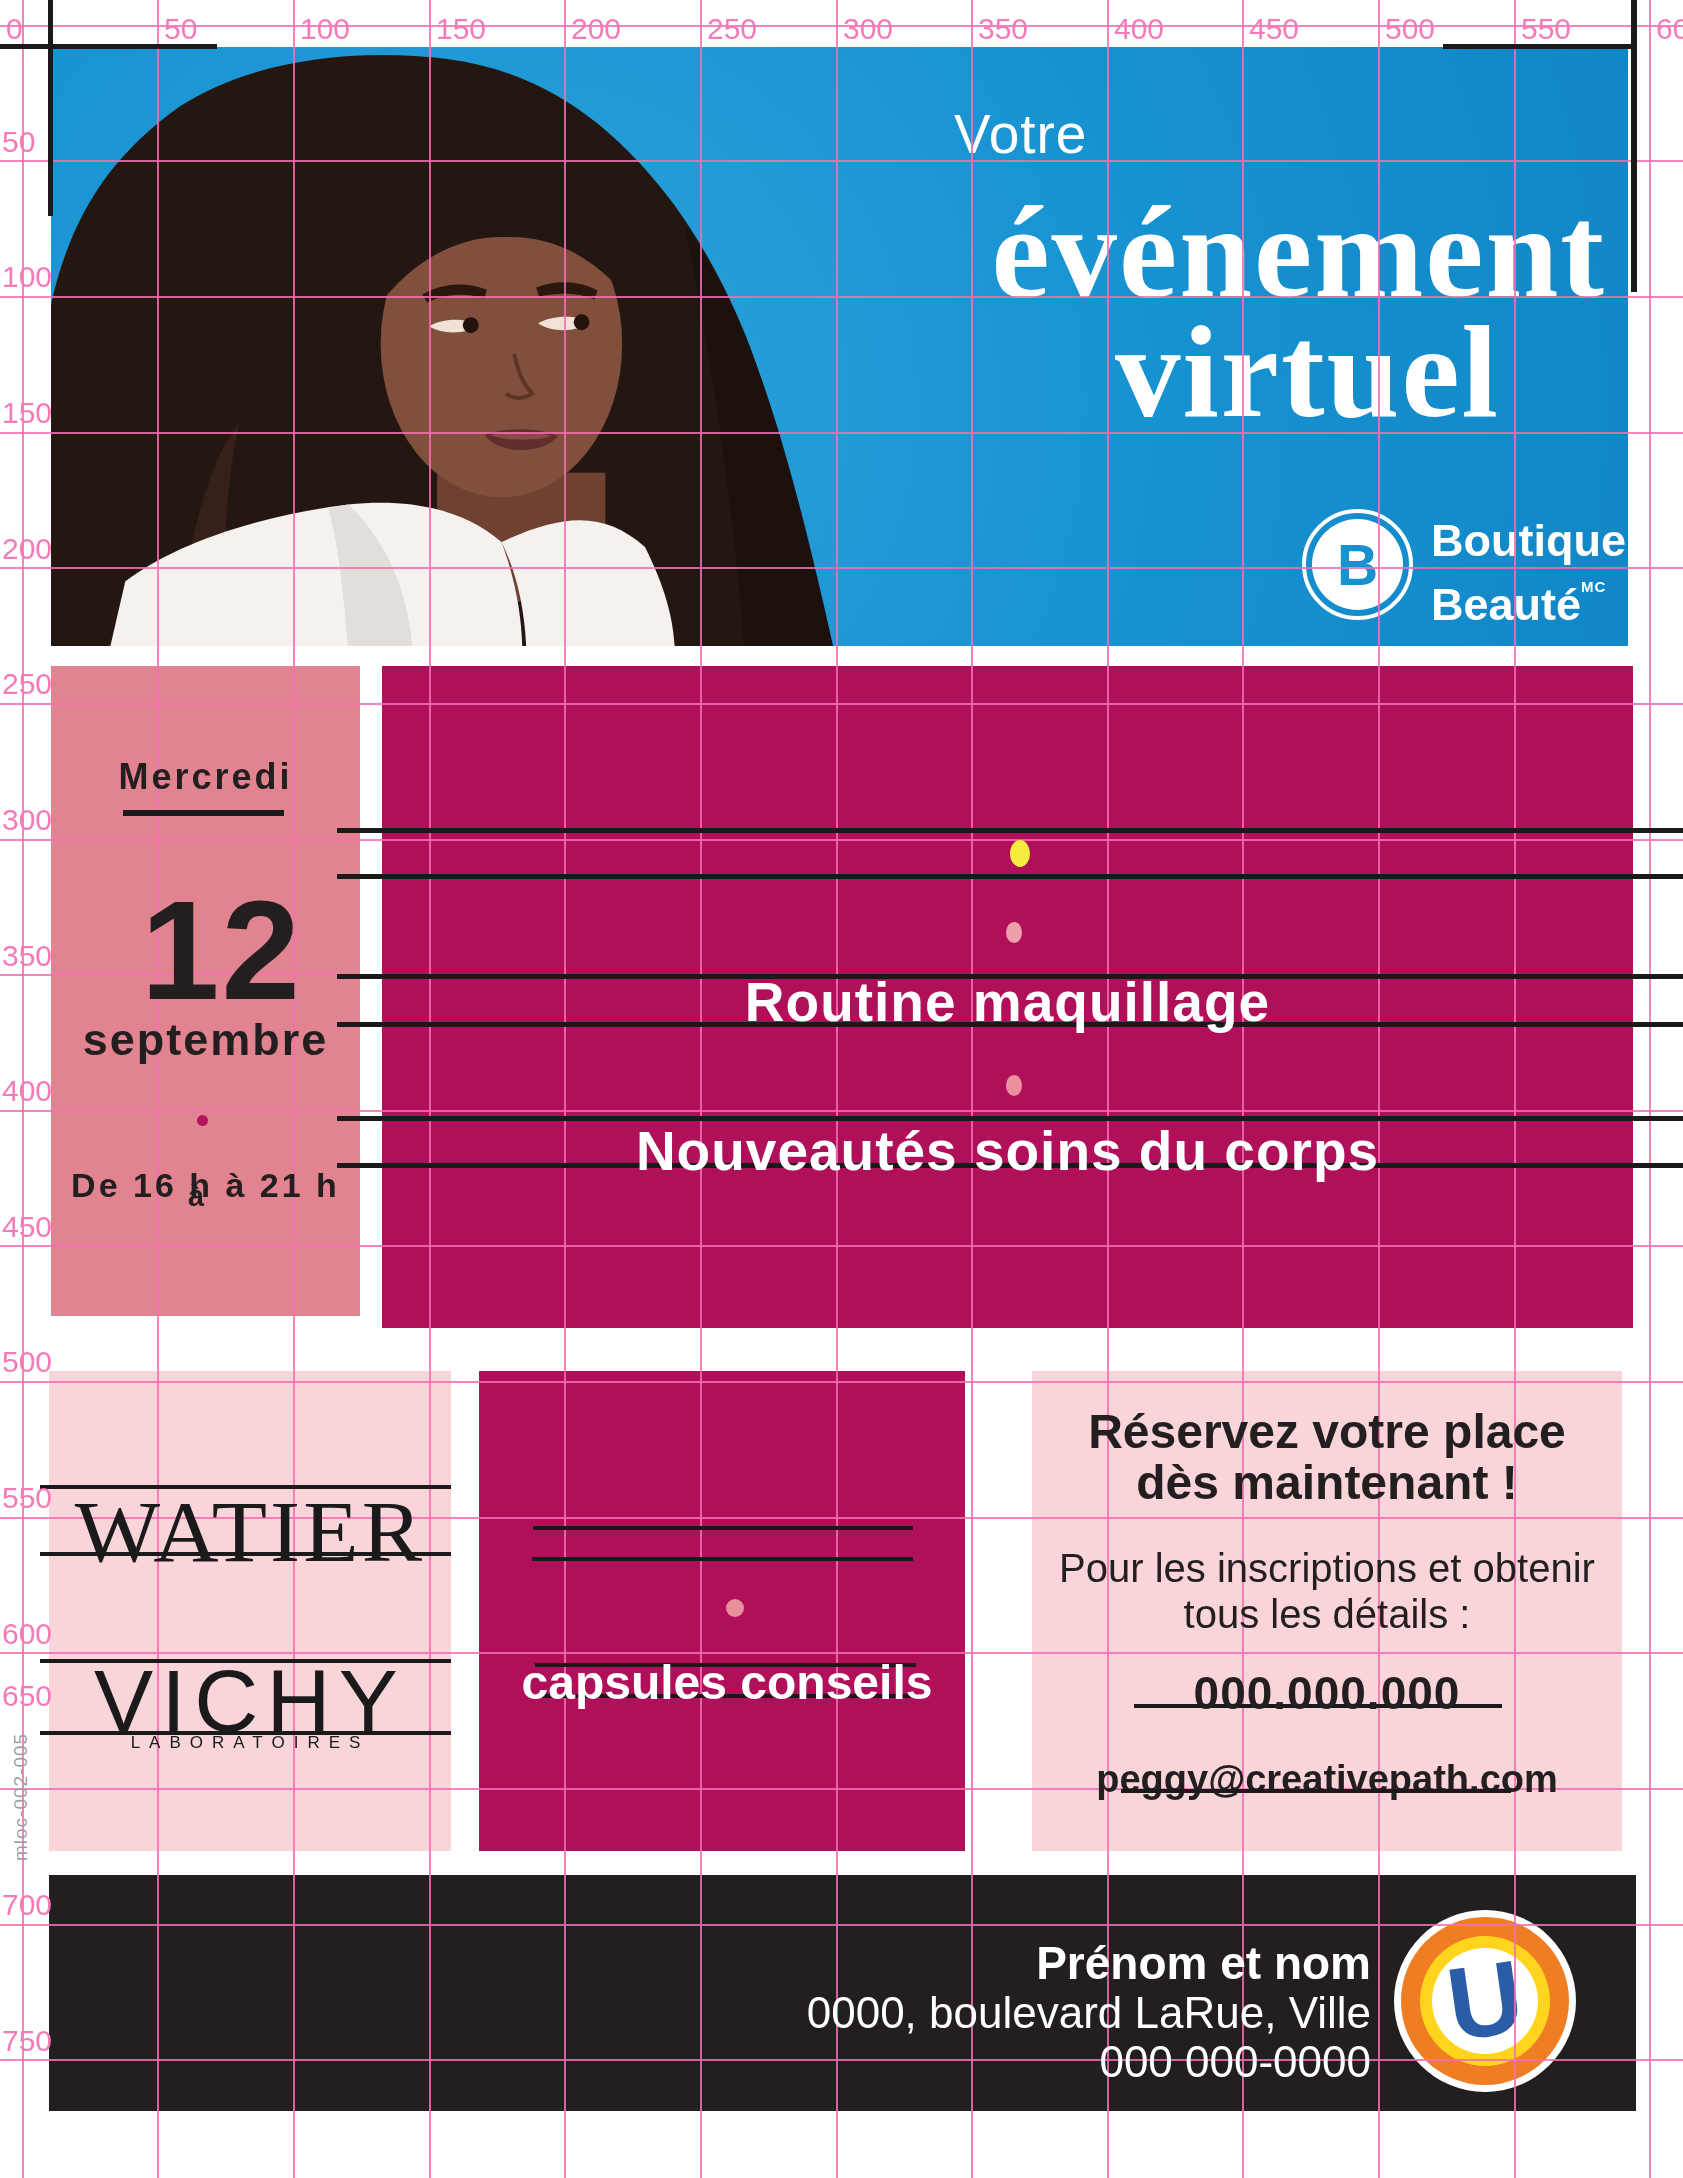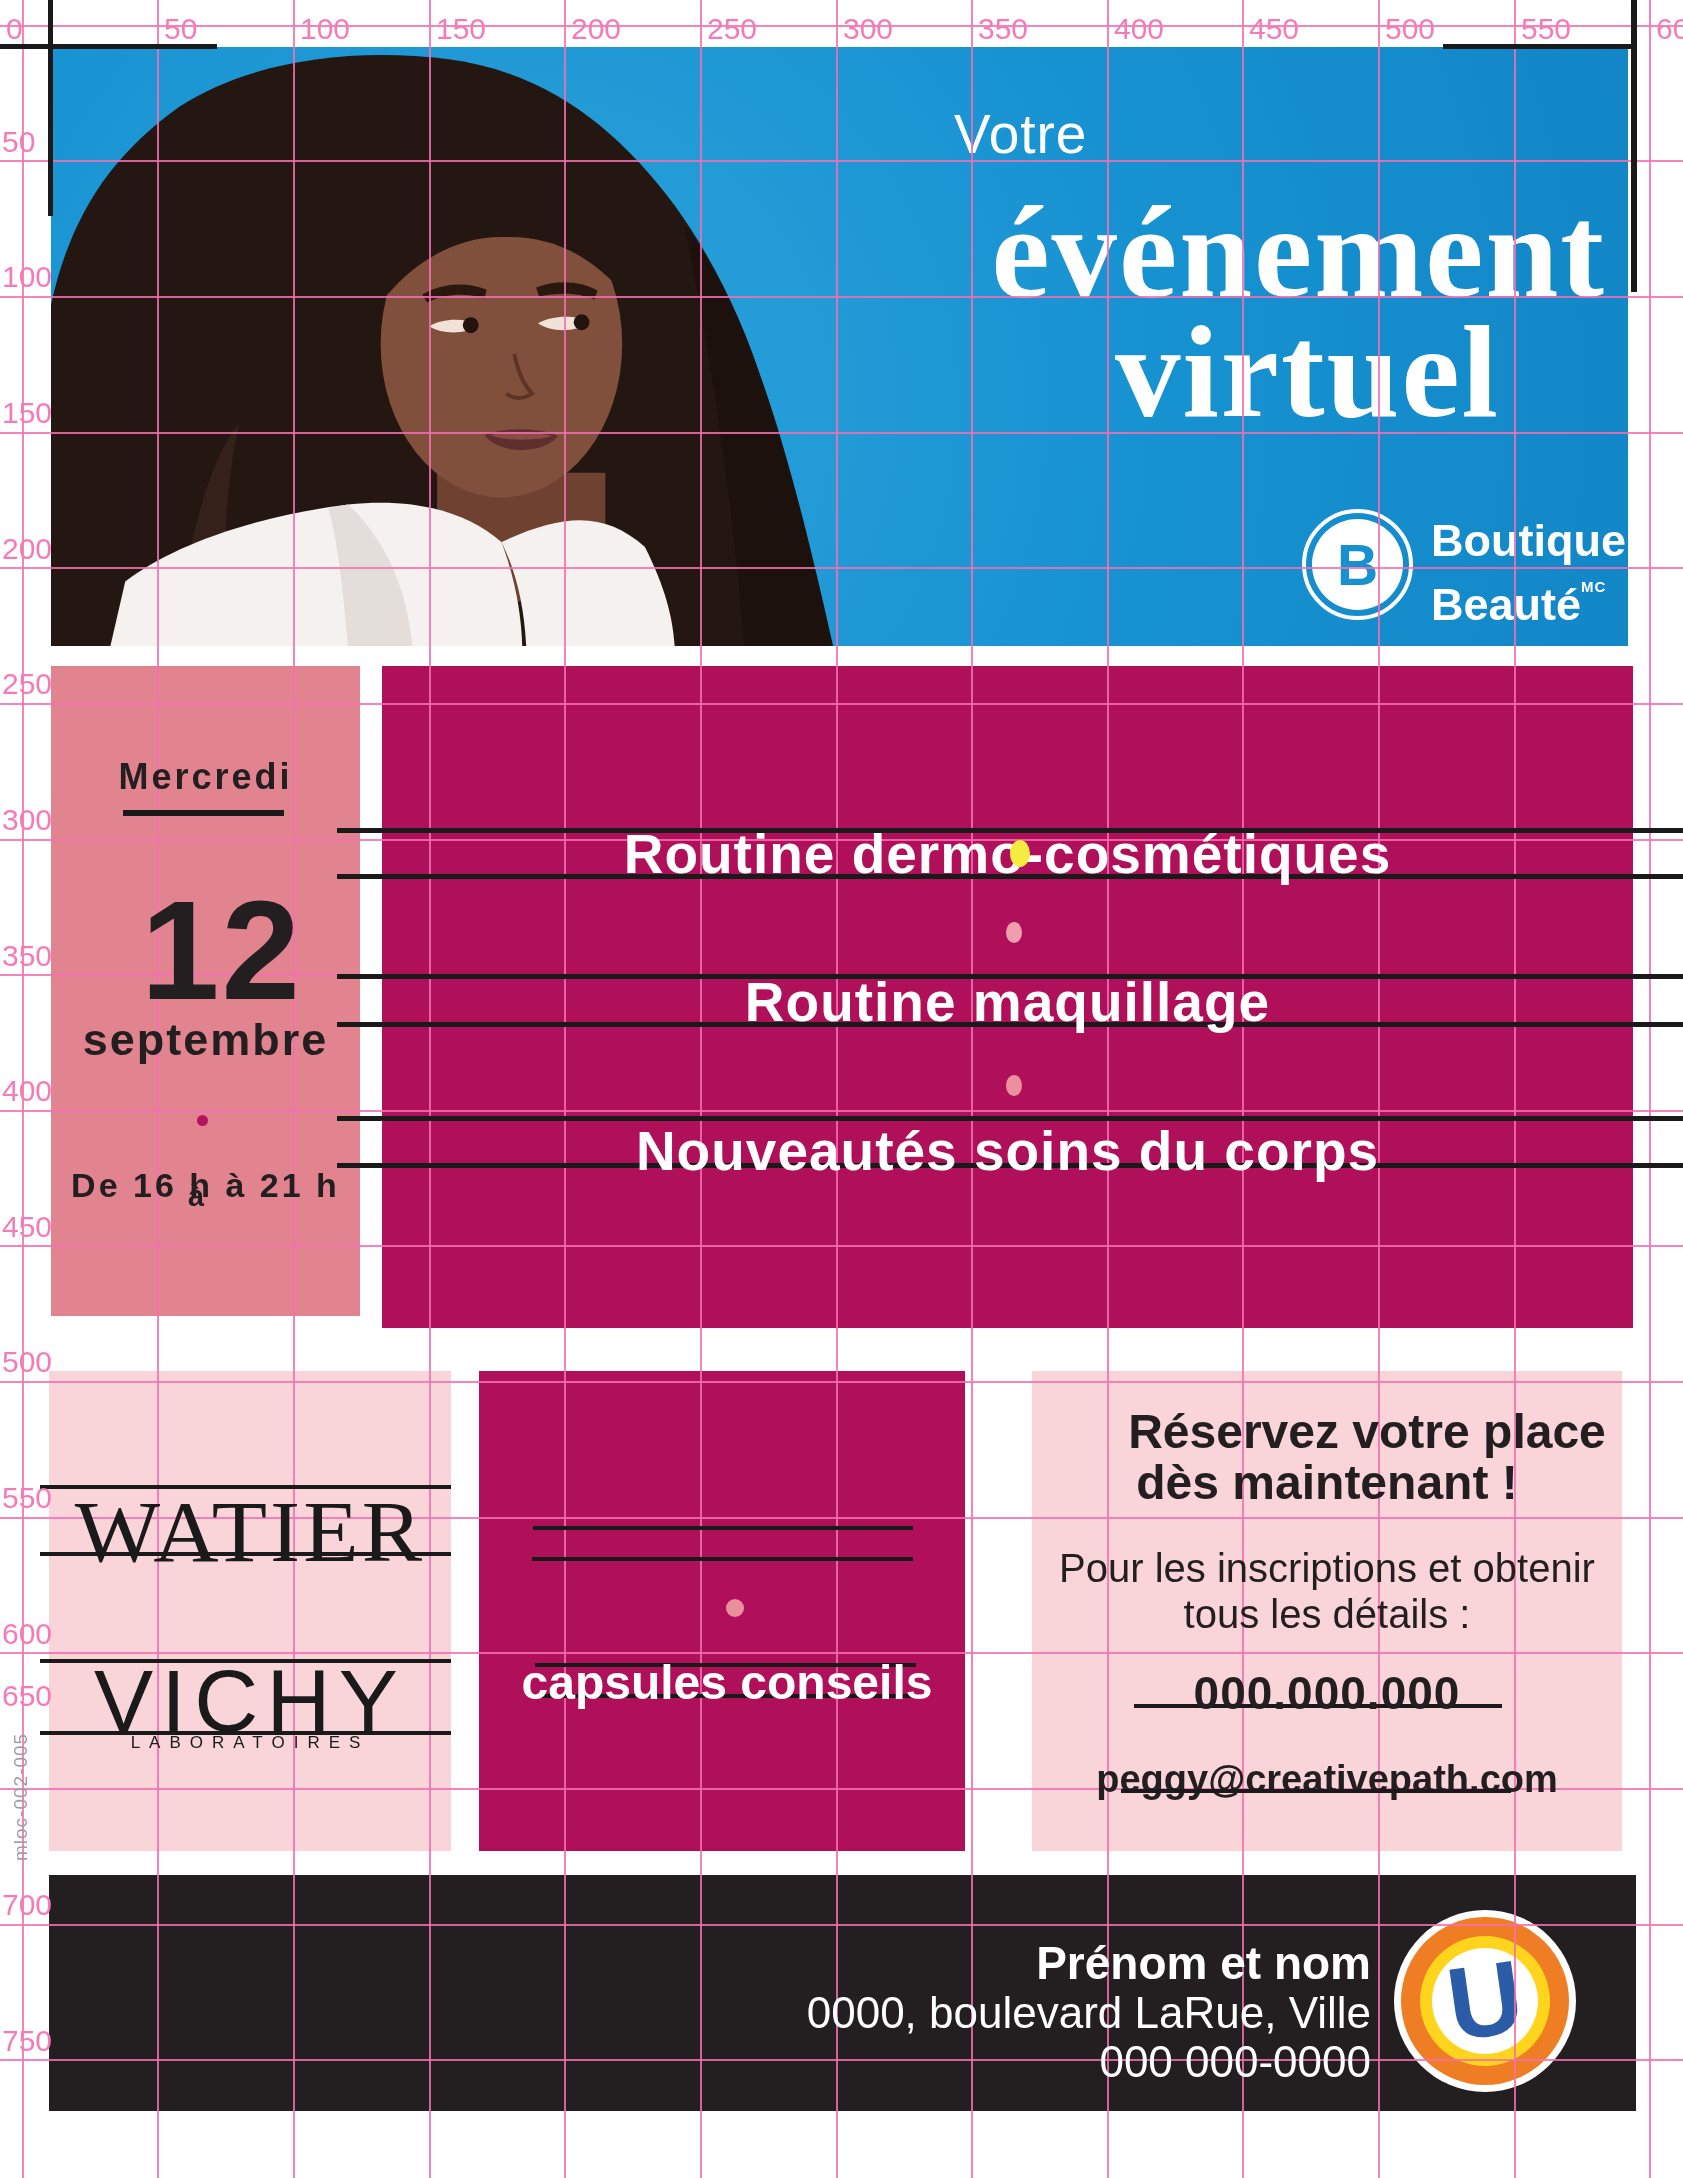--- a/index.html
+++ b/index.html
@@ -125,21 +125,20 @@
   <div class="box date-box"></div>
   <span class="txt date-c weekday" style="top:756px;">Mercredi</span>
   <div class="rule" style="left:123px;top:810px;width:161px;height:6px;"></div>
   <span class="txt date-c daynum" style="top:869px;">12</span>
   <span class="txt date-c month" style="top:1014px;">septembre</span>
   <div class="dot" style="left:197px;top:1115px;width:11px;height:11px;background:#b3145e;"></div>
   <span class="txt date-c timetxt" style="top:1166px;">De 16 h à 21 h</span>
   <span class="txt ink stray" style="left:188px;top:1180px;z-index:39;">à</span>
 
   <div class="box program-box"></div>
-  <span class="txt w program-item" style="top:822px;">Routine dermo-cosmétiques</span>
   <span class="txt w program-item" style="top:970px;">Routine maquillage</span>
   <span class="txt w program-item" style="top:1119px;">Nouveautés soins du corps</span>
 
   <div class="rule" style="left:337px;top:828px;width:1346px;height:5px;"></div>
   <div class="rule" style="left:337px;top:874px;width:1346px;height:5px;"></div>
   <div class="rule" style="left:337px;top:974px;width:1346px;height:5px;"></div>
   <div class="rule" style="left:337px;top:1022px;width:1346px;height:5px;"></div>
   <div class="rule" style="left:337px;top:1116px;width:1346px;height:5px;"></div>
   <div class="rule" style="left:337px;top:1163px;width:1346px;height:5px;"></div>
 
@@ -158,21 +157,21 @@
 
   <div class="box sessions-box"></div>
   <span class="txt w session-item" style="top:1655px;font-size:48px;">capsules conseils</span>
   <div class="rule" style="left:533px;top:1526px;width:380px;height:4px;"></div>
   <div class="rule" style="left:532px;top:1557px;width:381px;height:4px;"></div>
   <div class="rule" style="left:535px;top:1663px;width:381px;height:4px;"></div>
   <div class="rule" style="left:534px;top:1694px;width:382px;height:4px;"></div>
   <div class="dot" style="left:726px;top:1599px;width:18px;height:18px;background:#e8909c;"></div>
 
   <div class="box reserve-box"></div>
-  <span class="txt ink reserve-c res-title" style="top:1404px;padding-left:40px;">Réservez votre place</span>
+  <span class="txt ink reserve-c res-title" style="top:1404px;">Réservez votre place</span>
   <span class="txt ink reserve-c res-title" style="top:1455px;">dès maintenant !</span>
   <span class="txt ink reserve-c res-body" style="top:1546px;">Pour les inscriptions et obtenir</span>
   <span class="txt ink reserve-c res-body" style="top:1592px;">tous les détails :</span>
   <span class="txt ink reserve-c res-phone" style="top:1666px;">000.000.000</span>
   <div class="rule" style="left:1134px;top:1704px;width:368px;height:4px;"></div>
   <span class="txt ink reserve-c res-email under-rule" style="top:1758px;">peggy@creativepath.com</span>
   <div class="rule" style="left:1121px;top:1789px;width:390px;height:4px;"></div>
 
   <div class="box footer-box"></div>
   <span class="txt footer-c ft-name" style="top:1936px;">Prénom et nom</span>

